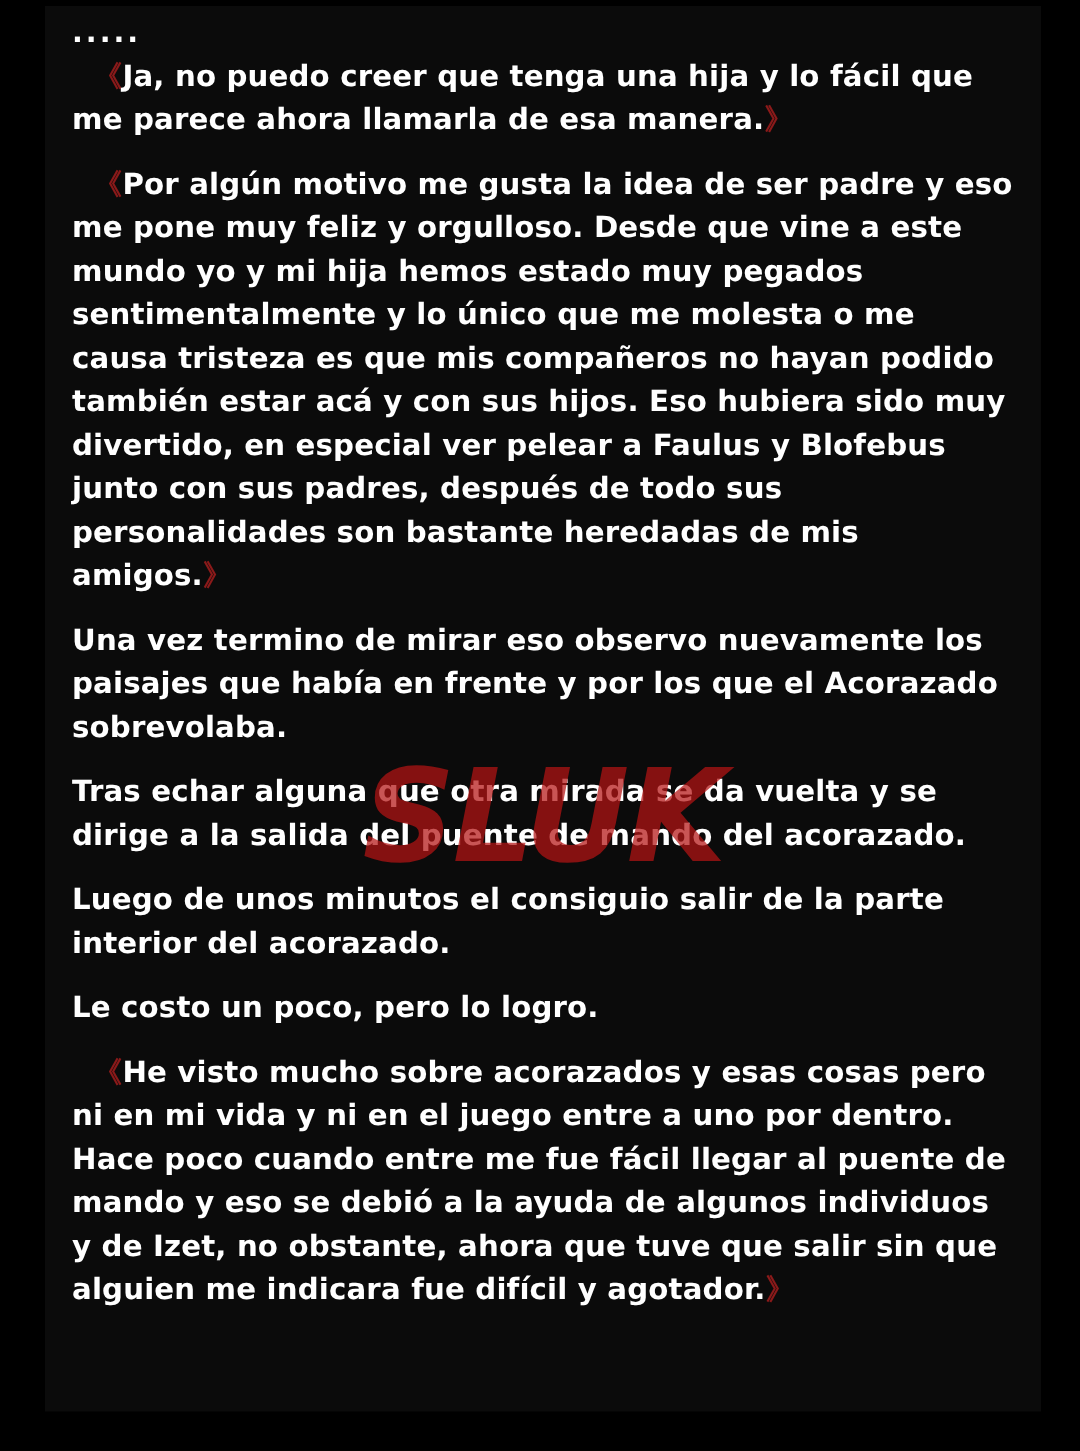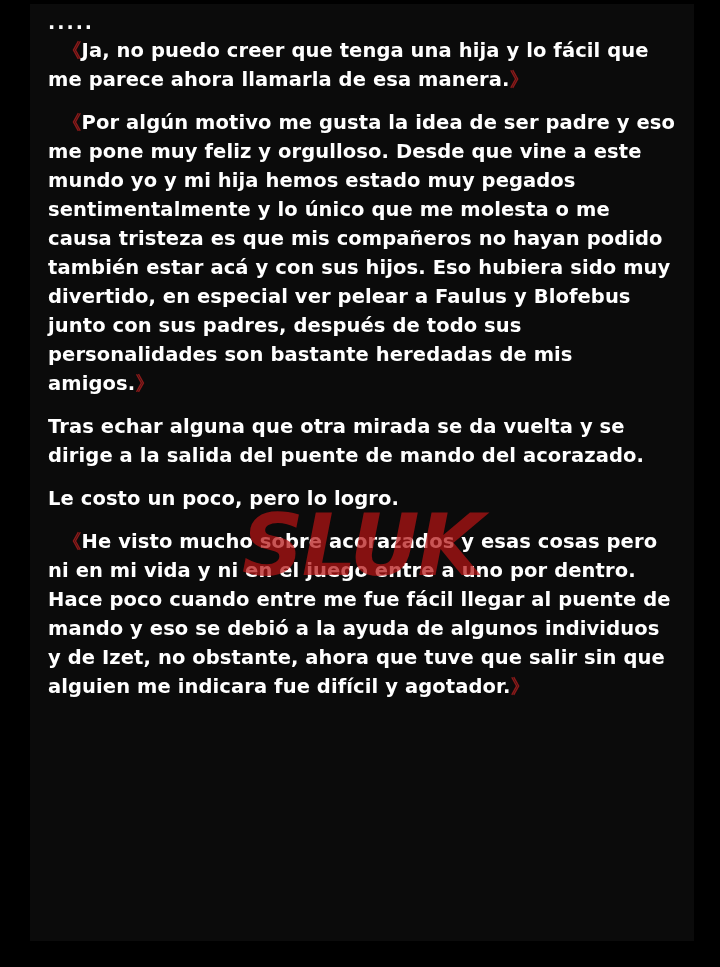--- a/index.html
+++ b/index.html
@@ -84,23 +84,25 @@
   <div id="watermark">SLUK</div>
 
   <div id="content">
 
     <p class="ellipsis">.....</p>
 
     <p class="para"><span class="indent"></span><span class="quote-mark">《</span><span>Ja, no puedo creer que tenga una hija y lo fácil que me parece ahora llamarla de esa manera.</span><span class="quote-mark">》</span></p>
 
     <p class="para"><span class="indent"></span><span class="quote-mark">《</span><span>Por algún motivo me gusta la idea de ser padre y eso me pone muy feliz y orgulloso. Desde que vine a este mundo yo y mi hija hemos estado muy pegados sentimentalmente y lo único que me molesta o me causa tristeza es que mis compañeros no hayan podido también estar acá y con sus hijos. Eso hubiera sido muy divertido, en especial ver pelear a Faulus y Blofebus junto con sus padres, después de todo sus personalidades son bastante heredadas de mis amigos.</span><span class="quote-mark">》</span></p>
 
+    <p class="para"><span>Una vez termino de mirar eso observo nuevamente los paisajes que había en frente y por los que el Acorazado sobrevolaba.</span></p>
 
     <p class="para"><span>Tras echar alguna que otra mirada se da vuelta y se dirige a la salida del puente de mando del acorazado.</span></p>
 
 
+    <p class="para"><span>Luego de unos minutos el consiguio salir de la parte interior del acorazado.</span></p>
 
     <p class="para"><span>Le costo un poco, pero lo logro.</span></p>
 
     <p class="para"><span class="indent"></span><span class="quote-mark">《</span><span>He visto mucho sobre acorazados y esas cosas pero ni en mi vida y ni en el juego entre a uno por dentro. Hace poco cuando entre me fue fácil llegar al puente de mando y eso se debió a la ayuda de algunos individuos y de Izet, no obstante, ahora que tuve que salir sin que alguien me indicara fue difícil y agotador.</span><span class="quote-mark">》</span></p>
 
   </div>
 </div>
 
 </body></html>

